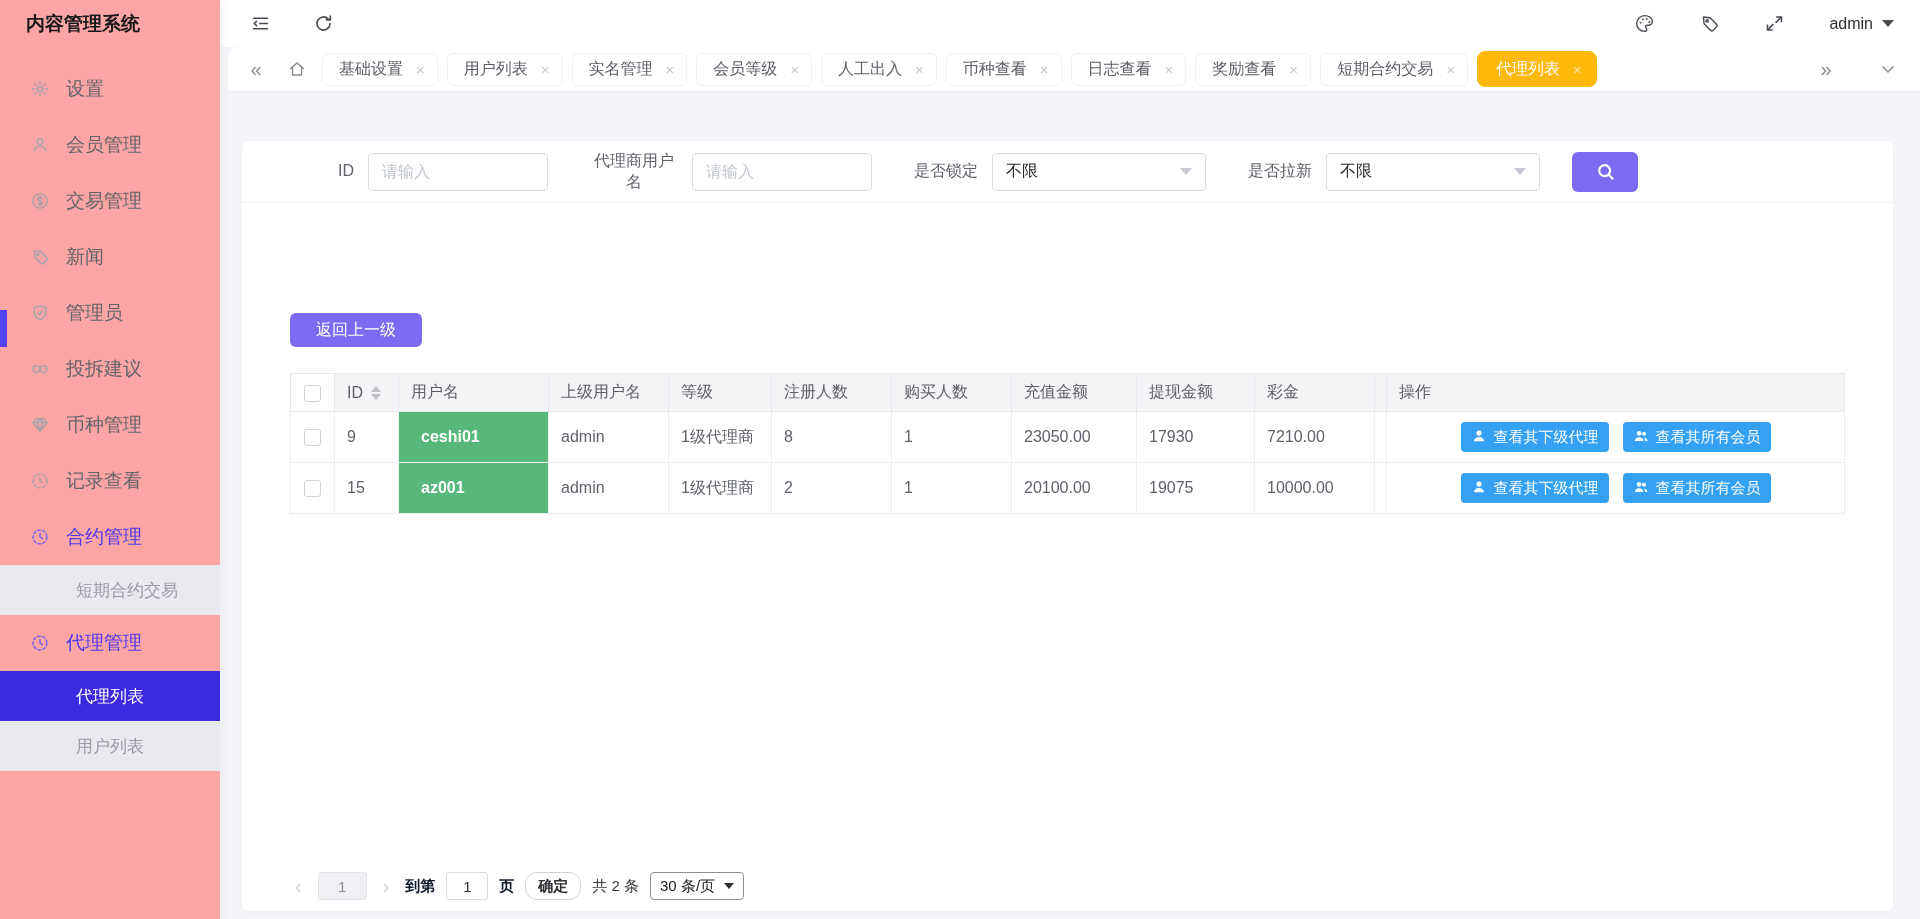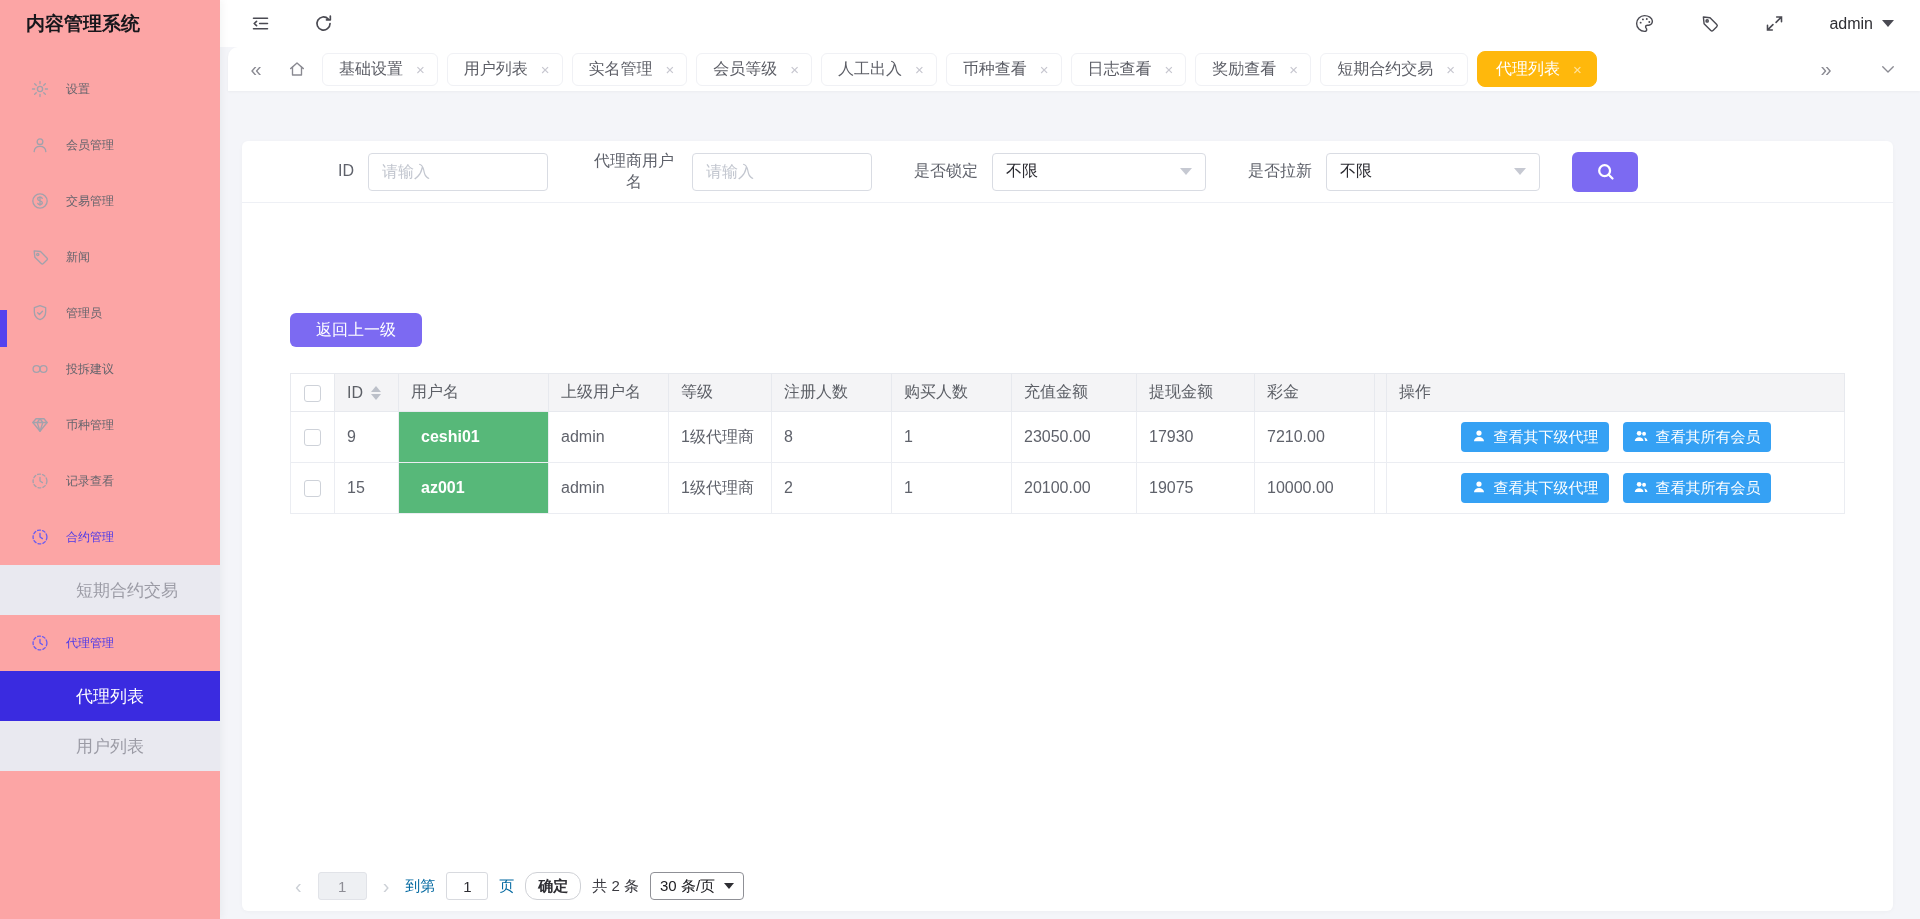--- a/index.html
+++ b/index.html
@@ -7,21 +7,21 @@
     font-family:"Liberation Sans","DejaVu Sans",sans-serif; background:#f4f5f9; }
   .app { display:flex; width:1920px; height:919px; }
 
   
   .sidebar { width:220px; background:#fca5a5; flex-shrink:0; position:relative; z-index:3;
     box-shadow:2px 0 8px rgba(29,35,41,.05); }
   .sidebar-title { height:47px; display:flex; align-items:center; padding-left:26px;
     font-size:19px; font-weight:700; color:#17171c; }
   .menu { padding-top:14px; }
   .menu-item { height:56px; display:flex; align-items:center; padding-left:30px; gap:16px;
-    font-size:12px; color:#64646c; cursor:pointer; }
+    font-size:19px; color:#64646c; cursor:pointer; }
   .menu-item .icon { width:20px; height:20px; color:#a2a2ac; display:flex; }
   .menu-item .icon svg { width:20px; height:20px; }
   .menu-item.highlight { color:#4b39e9; }
   .menu-item.highlight .icon { color:#6a5cf0; }
   .menu-sub { height:50px; background:#e9e9f0; color:#9b9ba5; display:flex; align-items:center;
     padding-left:76px; font-size:17px; cursor:pointer; }
   .menu-sub.active { background:#3a2be0; color:#fff; }
   .scroll-thumb { position:absolute; left:0; top:310px; width:7px; height:37px;
     background:#5443ee; z-index:20; }
 
@@ -100,21 +100,21 @@
     background:#35a1f4; color:#fff; border:none; border-radius:4px; font-size:15px;
     margin:0 7px; cursor:pointer; white-space:nowrap; }
   .act-btn svg { width:16px; height:16px; }
 
   .fill { flex:1; }
   .pagination { margin:0 48px 11px; display:flex; align-items:center; gap:11px;
     font-size:15px; color:#666; flex-shrink:0; }
   .pg-arrow { color:#ccd0d6; font-size:20px; padding:0 5px; cursor:pointer; line-height:1; }
   .pg-num { width:49px; height:28px; background:#eef0f3; border:1px solid #e1e3e8; border-radius:3px;
     color:#8d8d95; display:flex; align-items:center; justify-content:center; cursor:pointer; }
-  .pg-label { color:#0369a1; }
+  .pg-label { color:#0f172a;font-weight:bold; }
   .pg-input { width:42px; height:28px; border:1px solid #d8dadf; border-radius:3px;
     text-align:center; font-size:15px; color:#2e2e33; outline:none; }
   .pg-confirm { height:28px; padding:0 12px; background:#fff; border:1px solid #cfd1d6;
     border-radius:12px; font-weight:700; font-size:15px; color:#2e2e33; display:flex;
     align-items:center; cursor:pointer; }
   .pg-total { color:#3a3a40; }
   .pg-size { height:28px; border:1px solid #8f9096; border-radius:4px; background:#fff;
     padding:0 9px; display:flex; align-items:center; gap:9px; font-size:15px; color:#202024;
     cursor:pointer; }
   .pg-size-caret { width:0; height:0; border-left:5px solid transparent; border-right:5px solid transparent;

